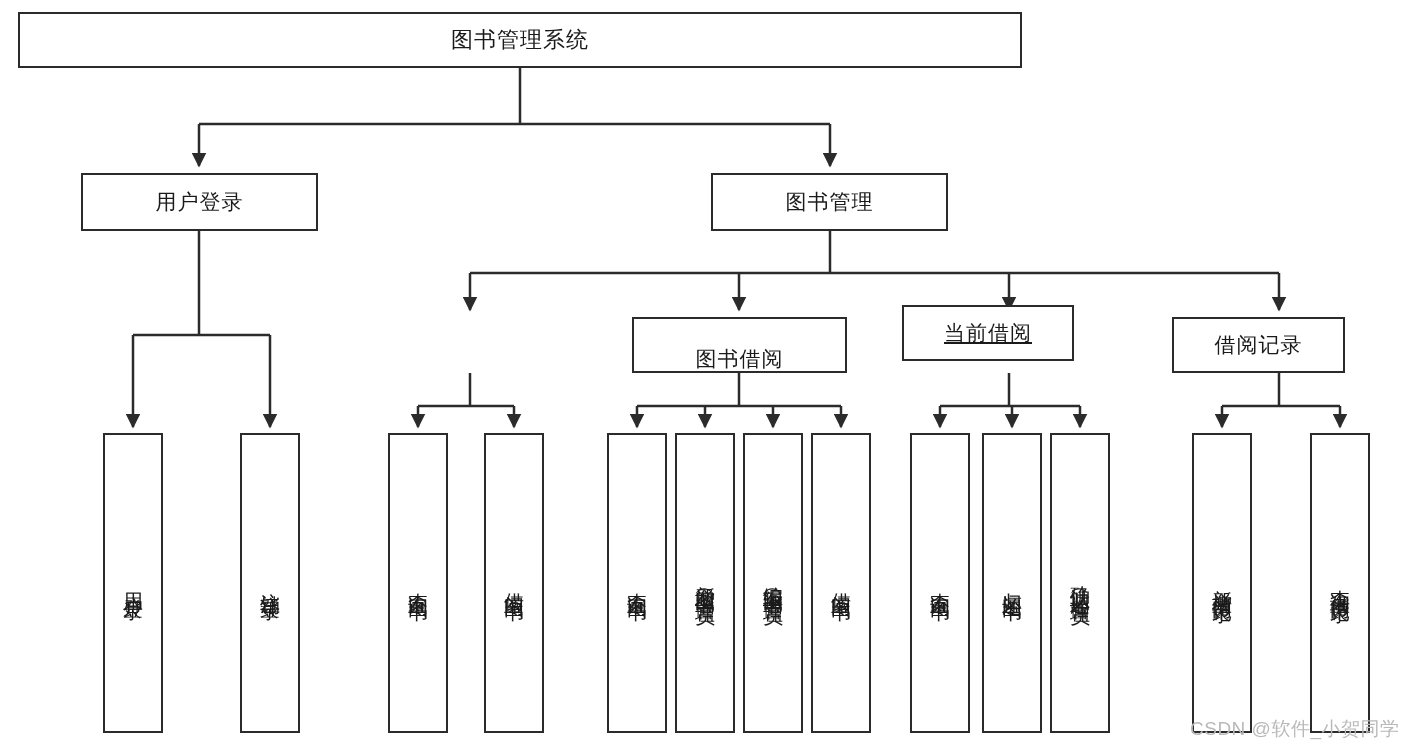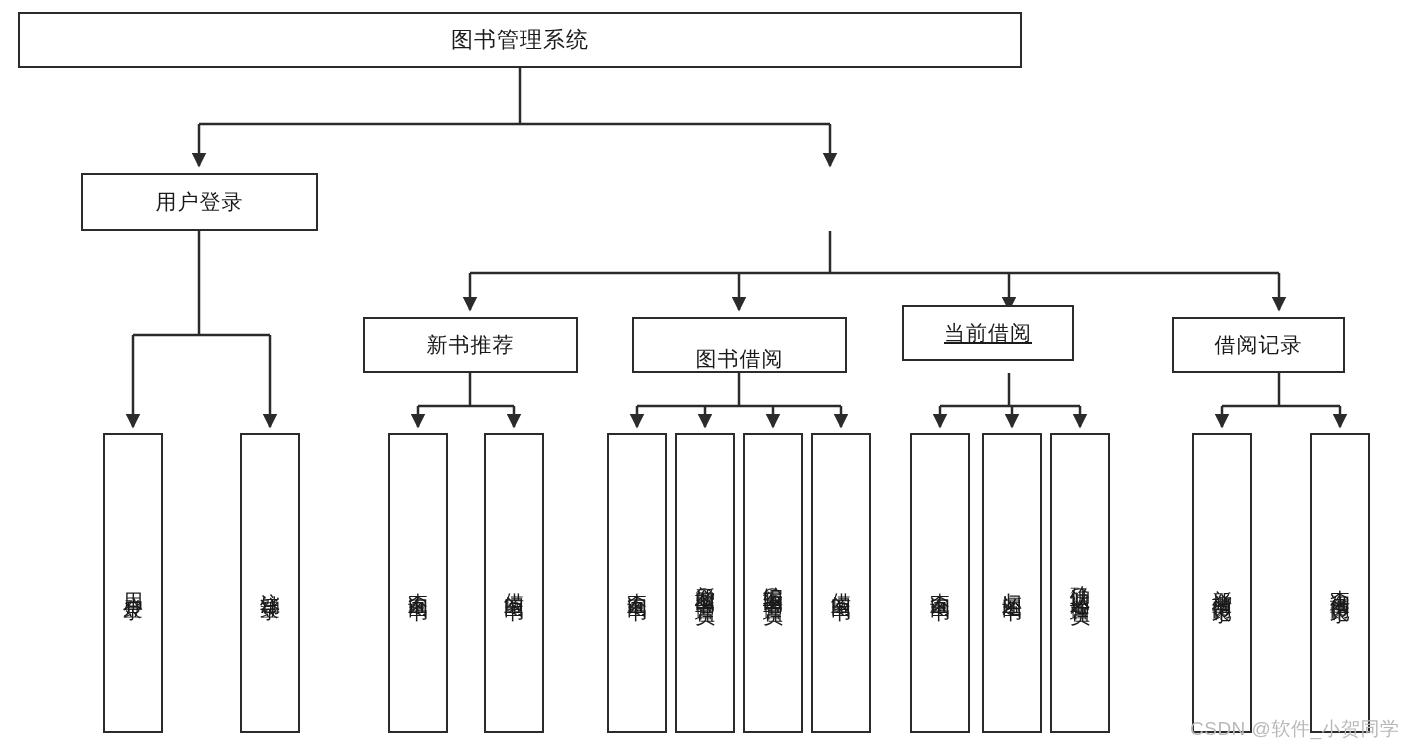--- a/index.html
+++ b/index.html
@@ -122,24 +122,24 @@
     </g>
   </svg>
 
   <div class="node root horiz" style="left:18px; top:12px; width:1004px; height:56px;">
     <span>图书管理系统</span>
   </div>
 
   <div class="node horiz" style="left:81px; top:173px; width:237px; height:58px;">
     <span>用户登录</span>
   </div>
+  <div class="node horiz" style="left:711px; top:173px; width:237px; height:58px;">
+    <span>图书管理</span>
+  </div>
 
-  <div class="node horiz" style="left:363px; top:317px; width:215px; height:56px;">
-    <span>新书推荐</span>
-  </div>
   <div class="node horiz" style="left:632px; top:317px; width:215px; height:56px;align-items:flex-end;">
     <span>图书借阅</span>
   </div>
   <div class="node horiz" style="left:902px; top:305px; width:172px; height:56px;text-decoration:underline;">
     <span>当前借阅</span>
   </div>
   <div class="node horiz" style="left:1172px; top:317px; width:173px; height:56px;">
     <span>借阅记录</span>
   </div>
 

